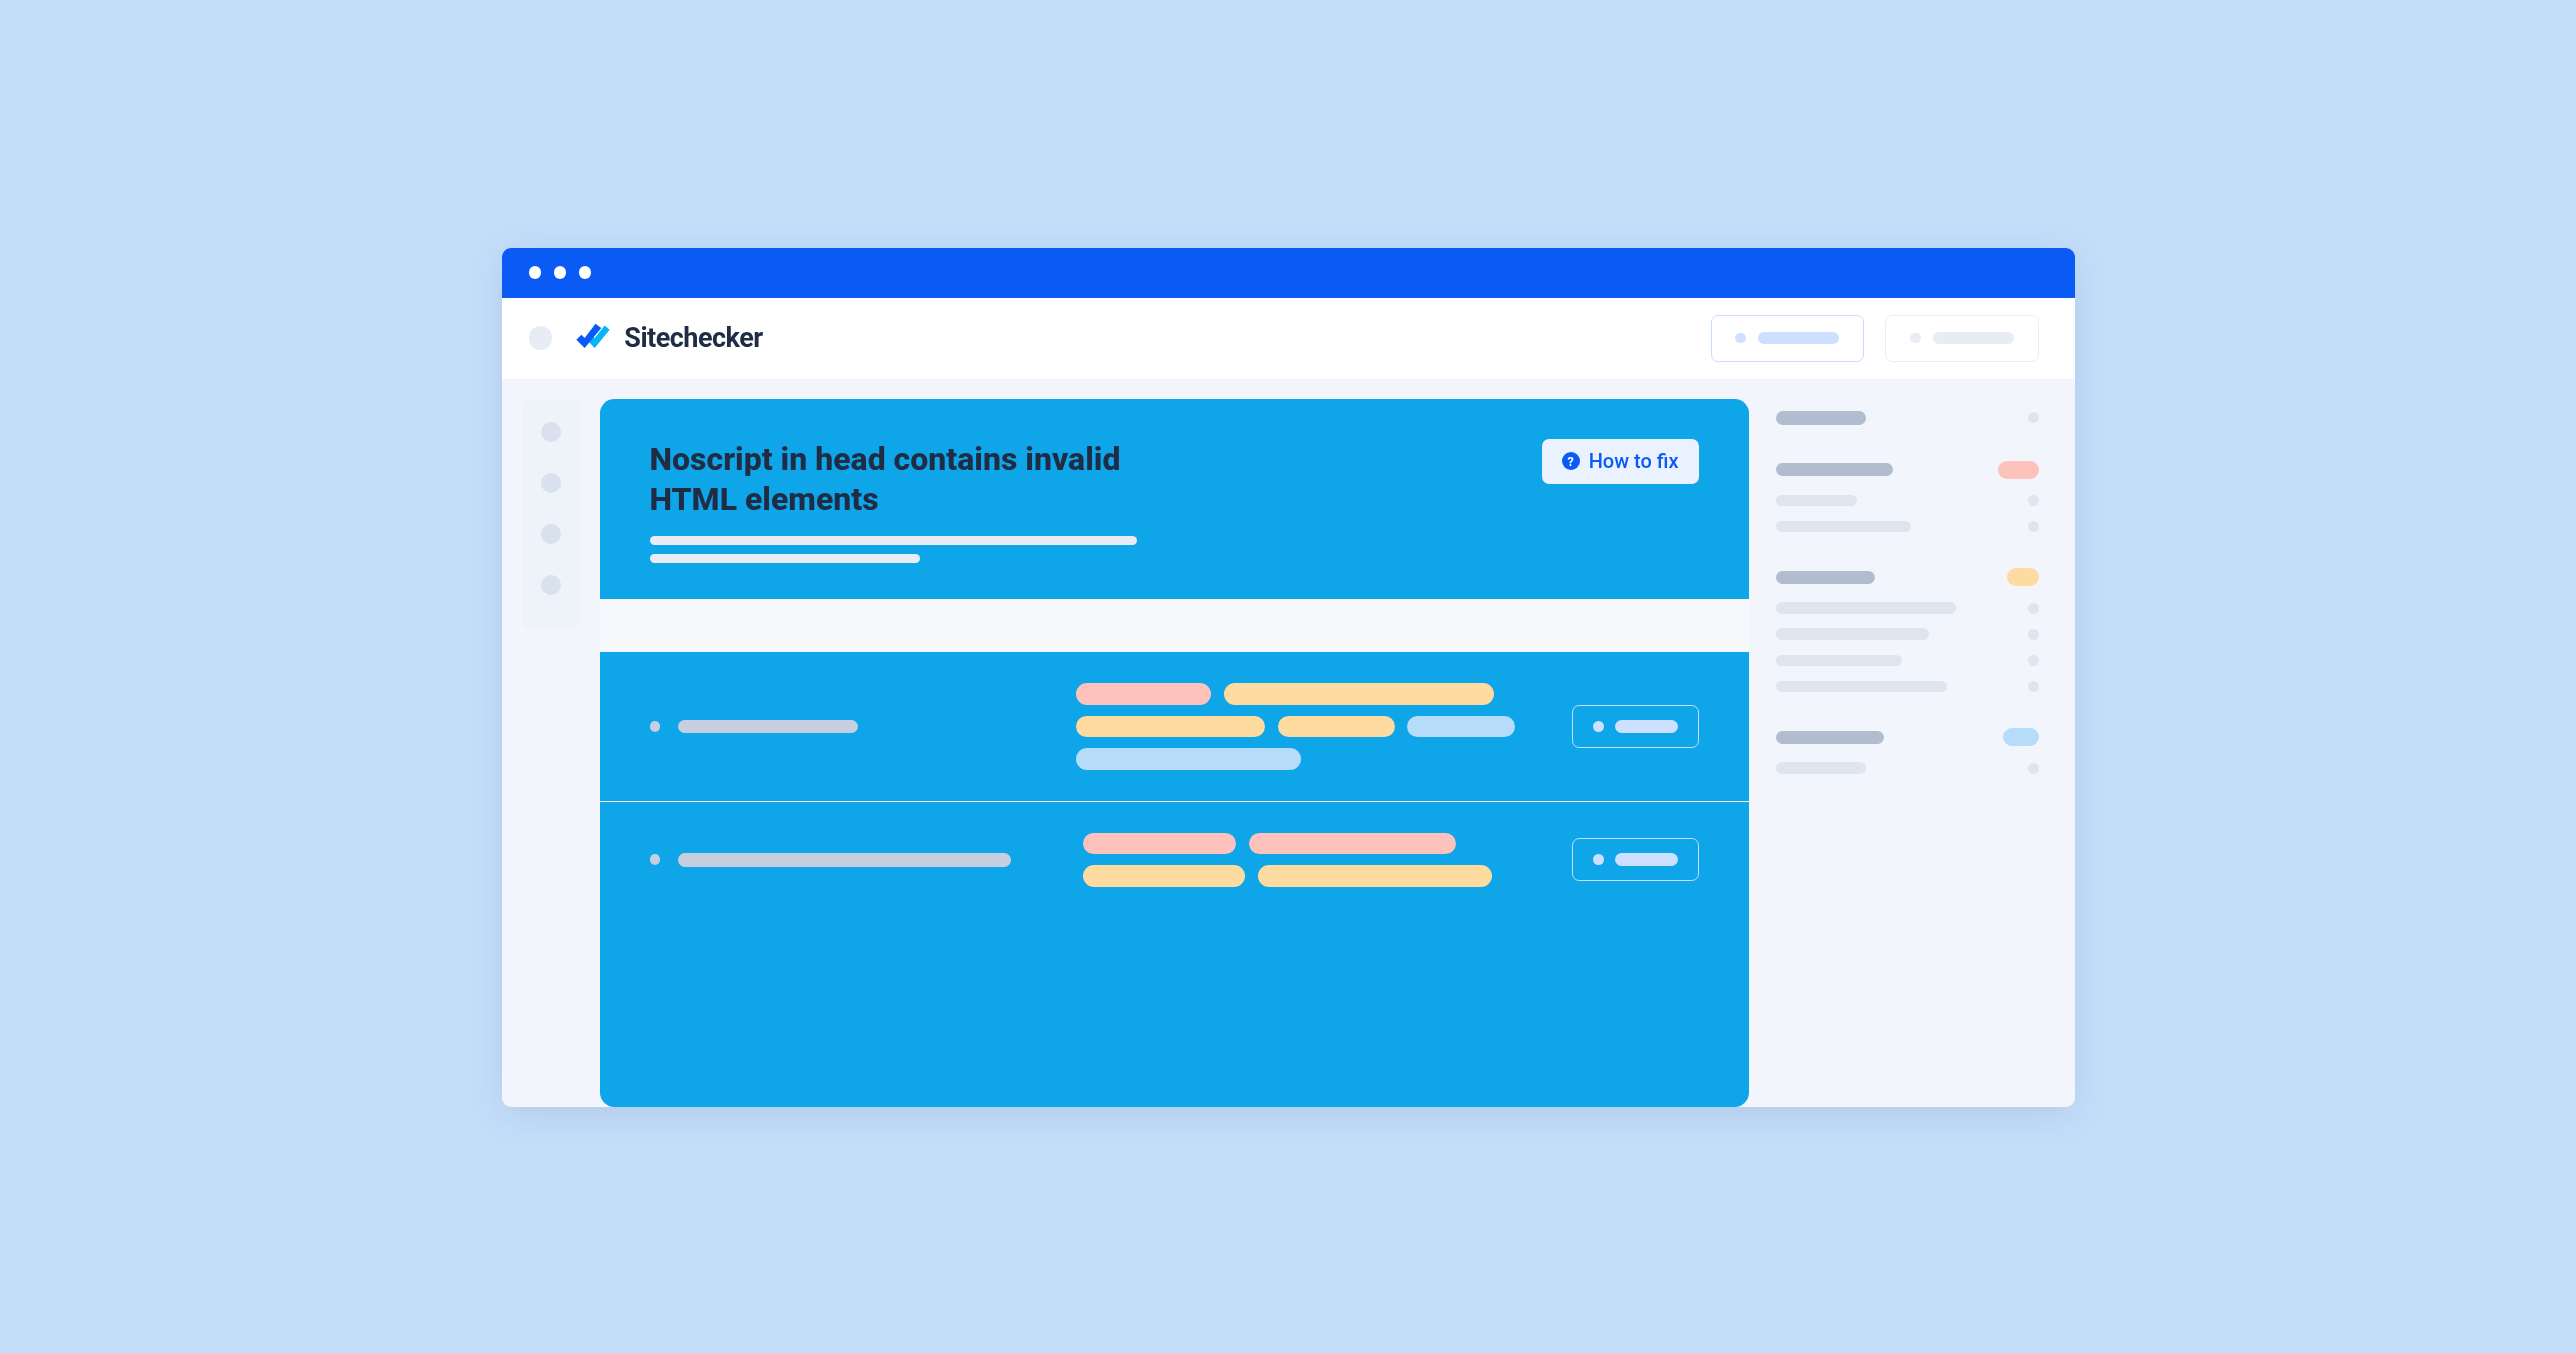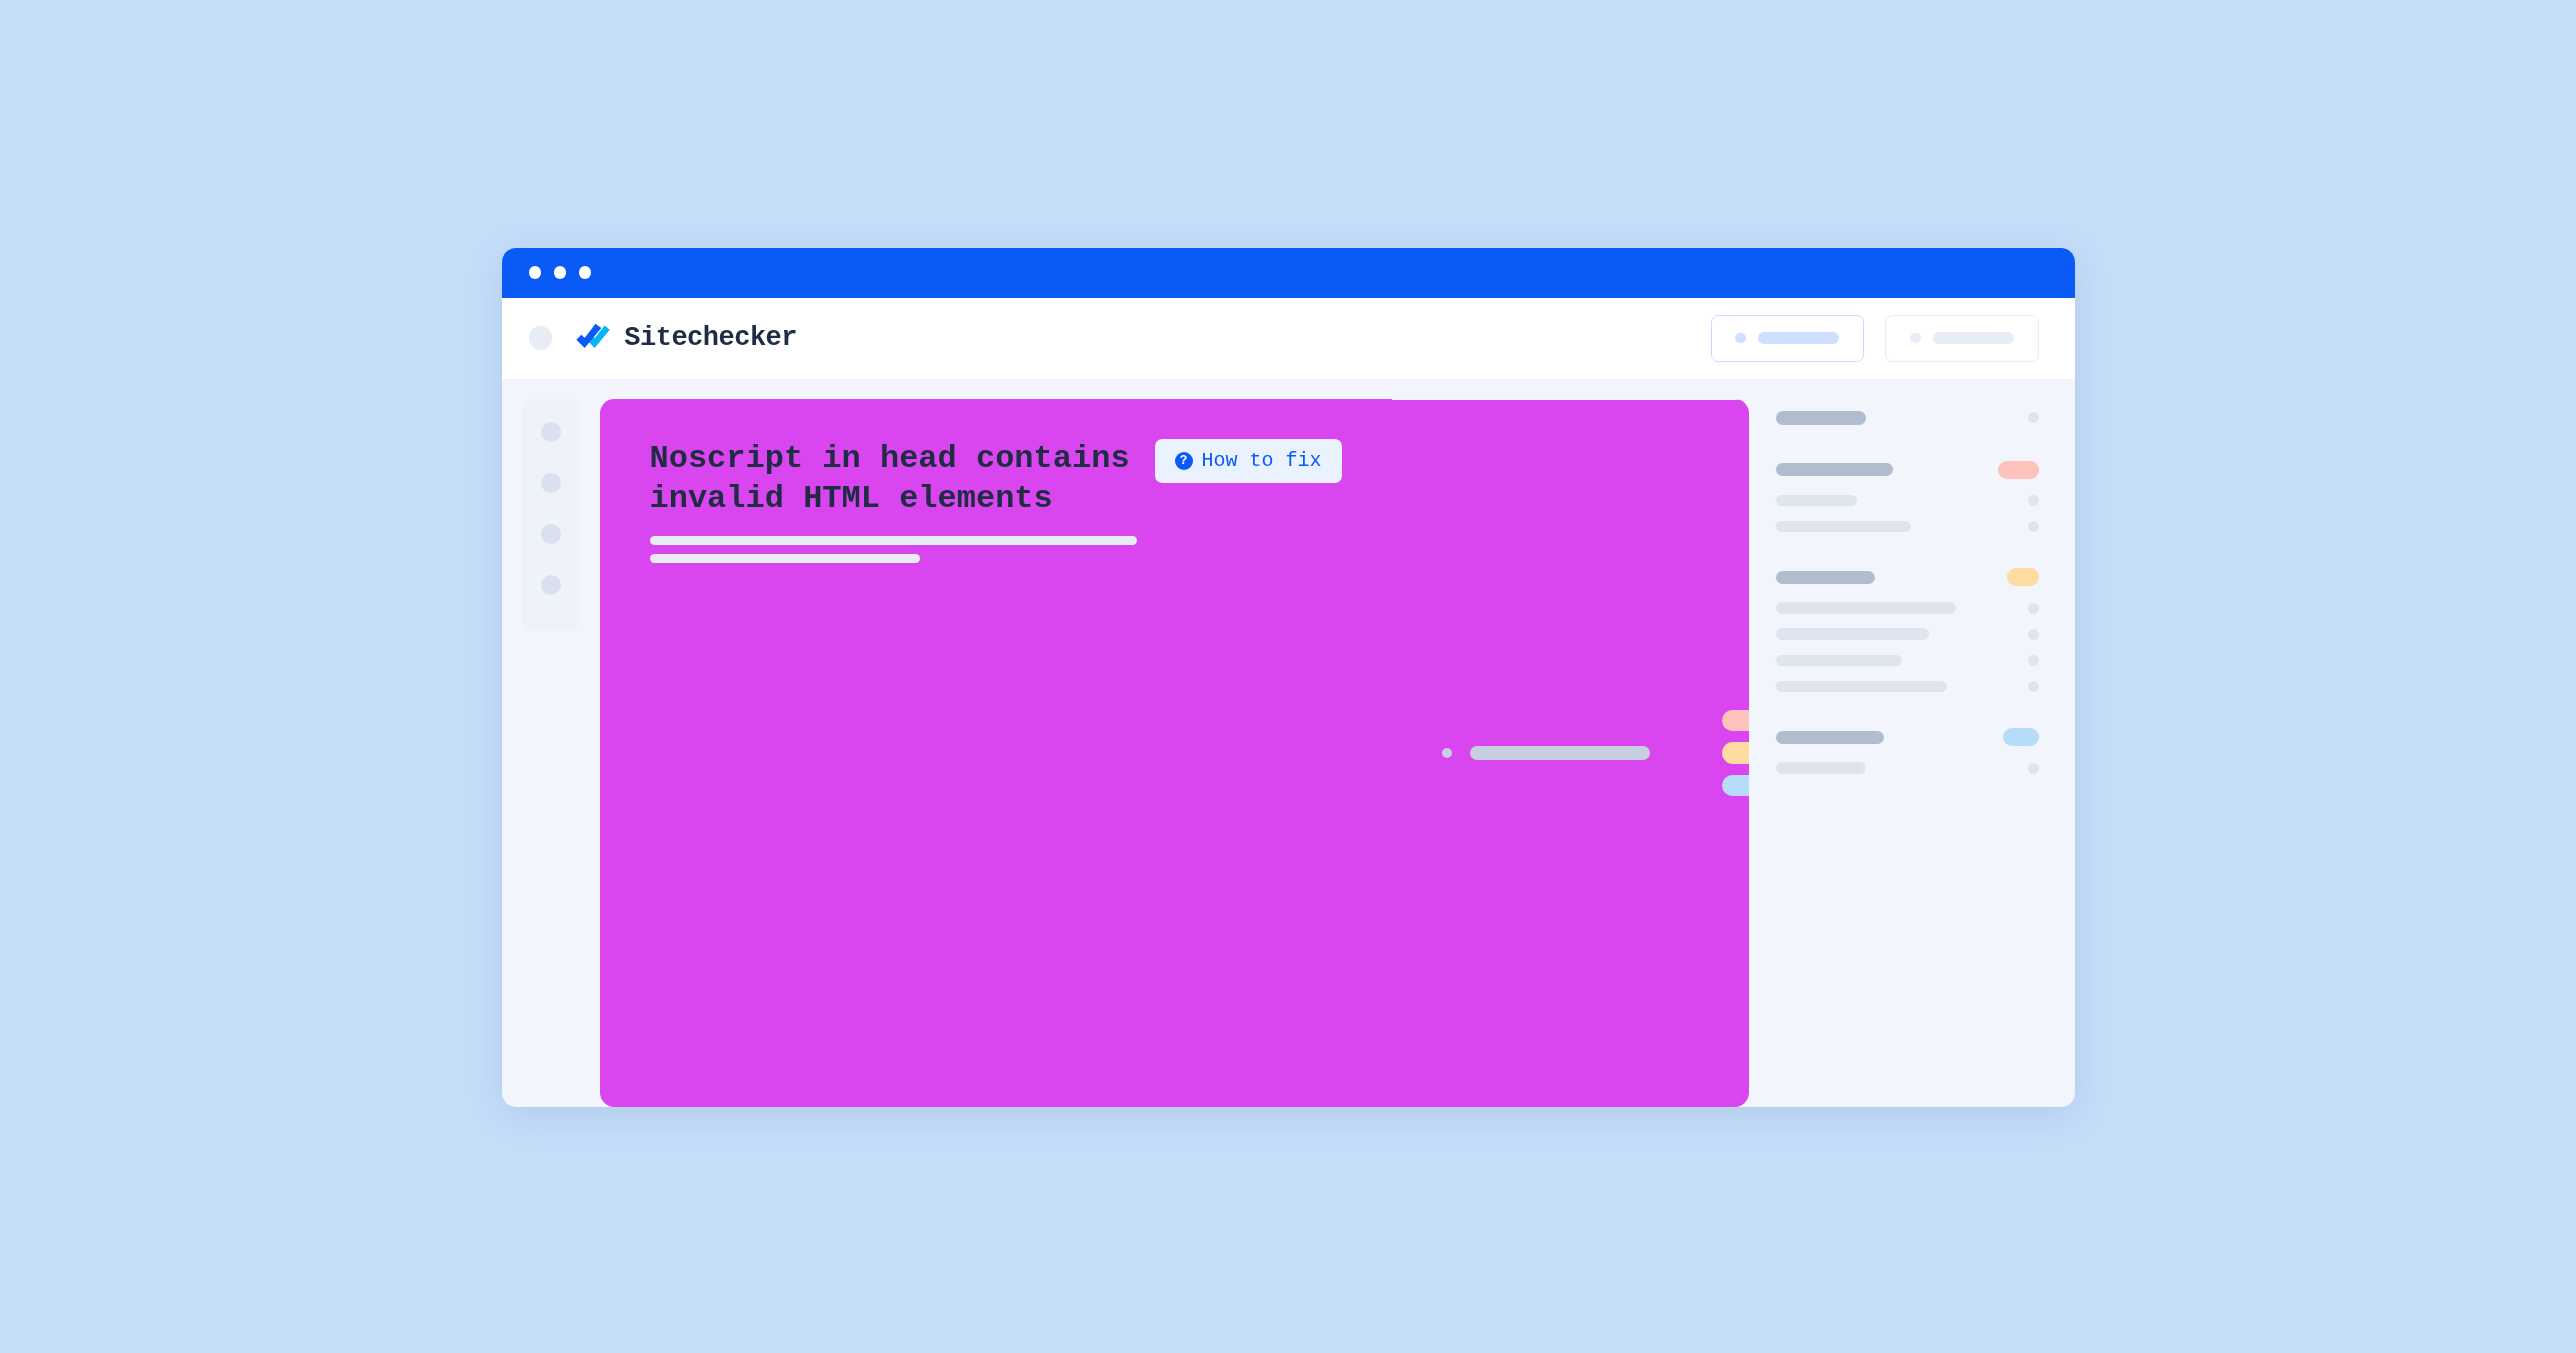--- a/index.html
+++ b/index.html
@@ -9,26 +9,25 @@
     width: 2576px;
     height: 1354px;
     display: flex;
     align-items: center;
     justify-content: center;
   }
   .window {
     width: 1573px;
     height: 859px;
     background: #f2f5fb;
-    border-radius: 14px;
+    border-radius: 9px;
     overflow: hidden;
     box-shadow: 0 7.2px 36px rgba(16, 42, 90, 0.10);
     display: flex;
     flex-direction: column;
-    font-family: Liberation Mono, monospace;
   }
   .titlebar {
     height: 50px;
     background: #0a5af6;
     display: flex;
     align-items: center;
     padding-left: 27px;
     gap: 12.6px;
   }
   .dot { width: 12.6px; height: 12.6px; border-radius: 50%; background: #fff; }
@@ -64,22 +63,22 @@
     padding: 23.4px 0; gap: 31px;
     height: 231px;
   }
   .sidenav .nav-dot { width: 20px; height: 20px; border-radius: 50%; background: #dae1ee; }
 
   .main-col {
     flex: 1; margin: 20px 20px 0 20px; overflow: hidden;
     display: flex; gap: 27px;
   }
   .panel {
-    flex: 1; background: #d946ef; border-radius: 14.4px;
-    display: flex; flex-direction: row; overflow: hidden;
+    flex: 1; background: #0ea5e9; border-radius: 14.4px;
+    display: flex; flex-direction: column; overflow: hidden;
   }
   .issue-header {
     padding: 40px 50px 27px 50px;
     display: flex; align-items: flex-start; gap: 18px;
   }
   .issue-title {
     font-size: 32px; font-weight: 800; color: #1f2c44;
     line-height: 1.28; max-width: 559px;
   }
   .sub-lines { margin-top: 16px; }

